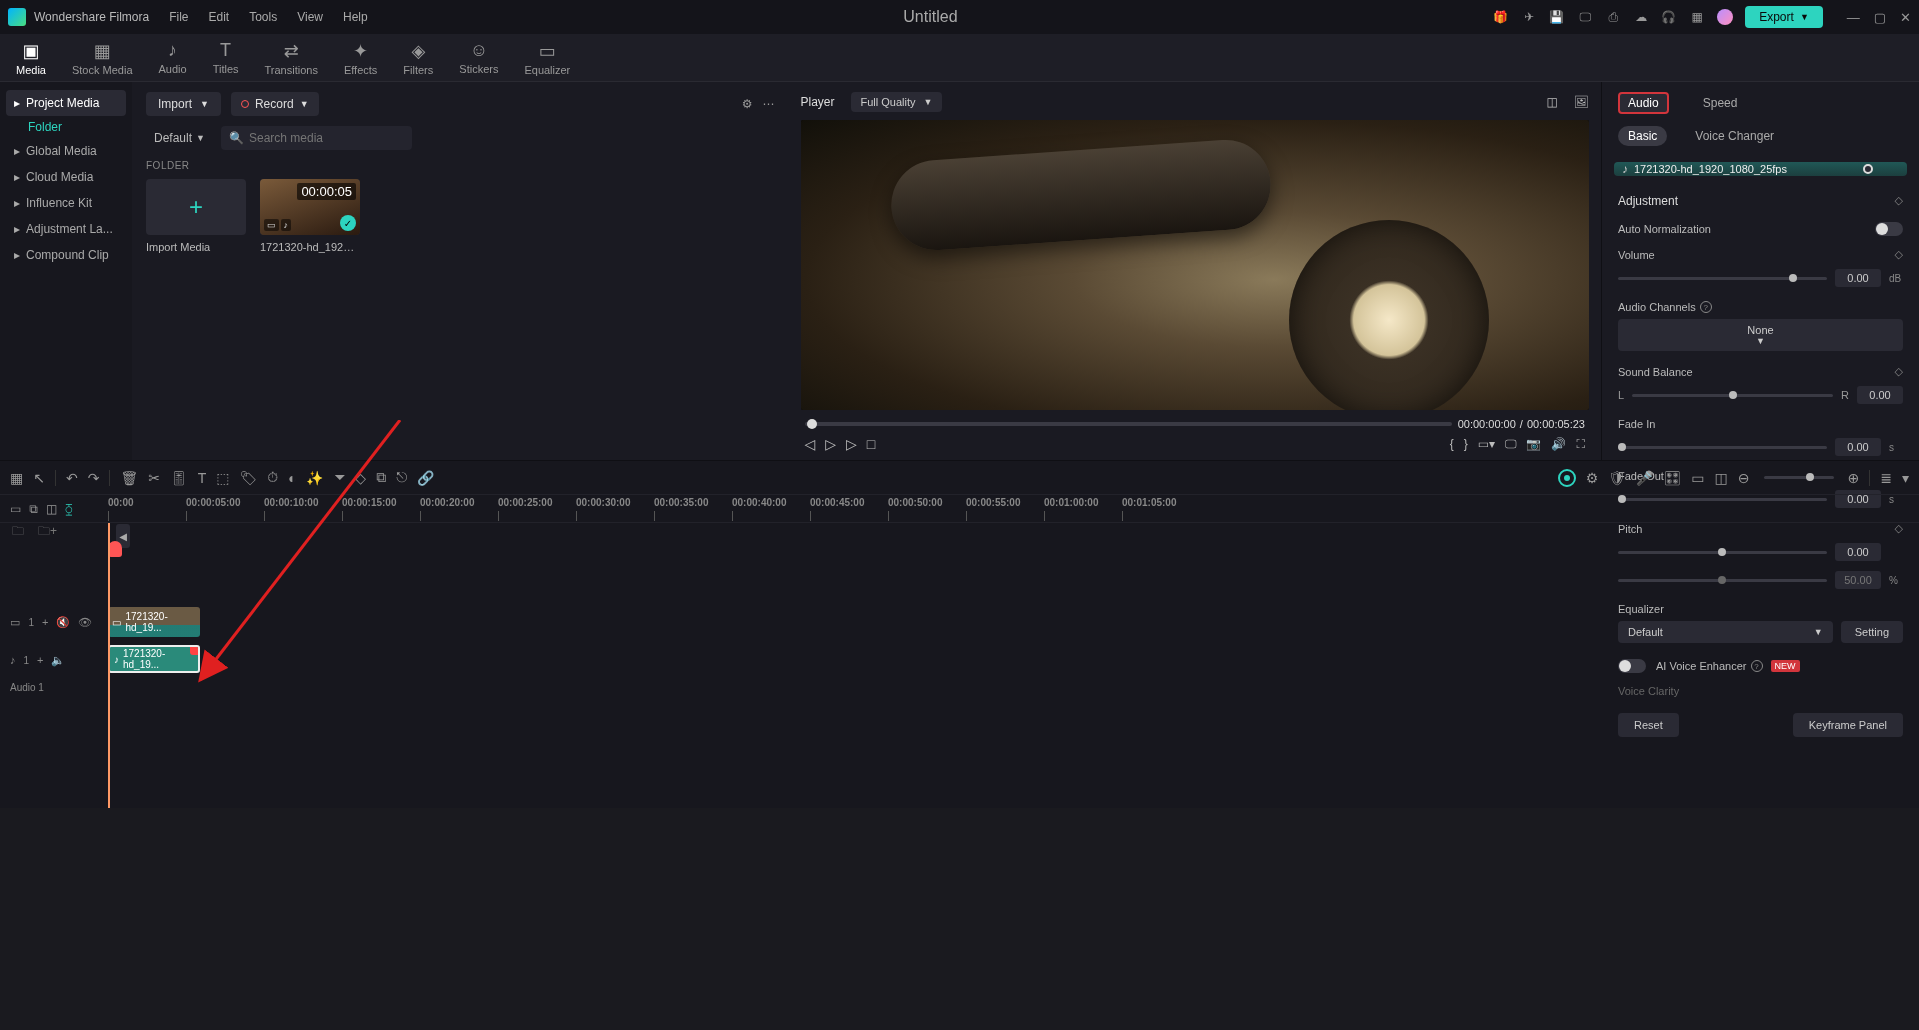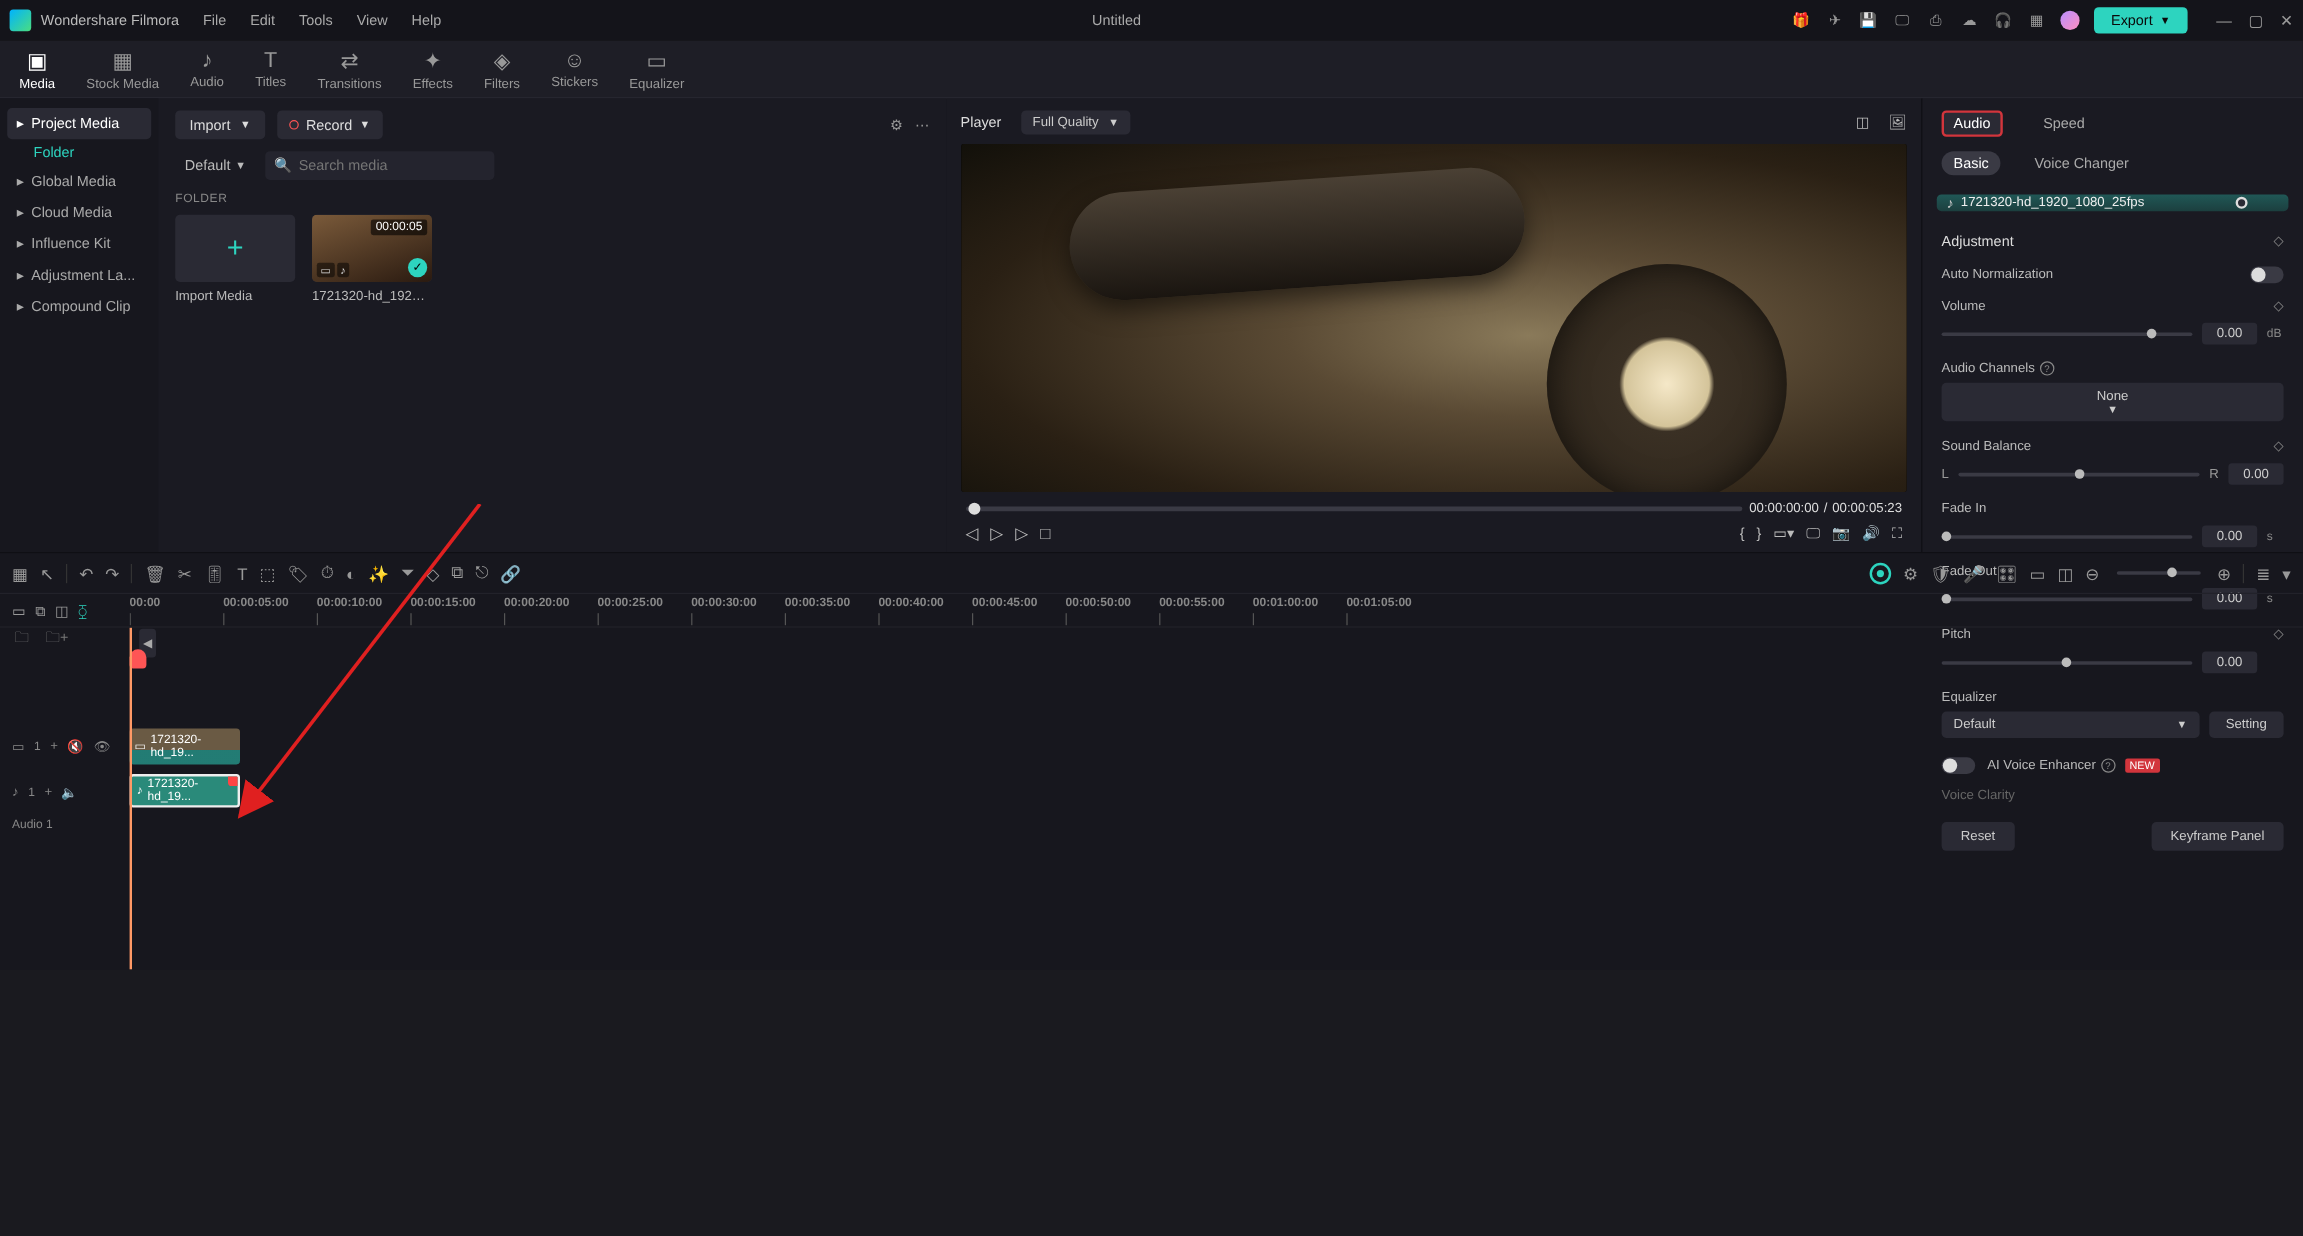--- a/index.html
+++ b/index.html
@@ -4,21 +4,21 @@
 <style>
 * { margin: 0; padding: 0; box-sizing: border-box; font-family: -apple-system, BlinkMacSystemFont, "Segoe UI", Arial, sans-serif; }
 body { background: #1a1a1f; color: #ccc; font-size: 12px; overflow: hidden; width: 1919px; height: 1030px; user-select: none; }
 
 
 .titlebar { height: 34px; background: #14141a; display: flex; align-items: center; padding: 0 8px; }
 .logo { width: 18px; height: 18px; background: linear-gradient(135deg, #00b3ff, #4ade80); border-radius: 3px; margin-right: 8px; }
 .app-name { font-size: 12px; color: #bbb; margin-right: 20px; }
 .menu-items { display: flex; gap: 20px; }
 .menu-items span { color: #aaa; font-size: 12px; cursor: pointer; }
-.title-center { flex: 1; text-align: center; color: #aaa; font-size: 12px; }
+.title-center { flex: 1; text-align: center; color: #aaa; font-size: 16px; }
 .title-right { display: flex; align-items: center; gap: 12px; }
 .title-icon { width: 16px; height: 16px; color: #999; cursor: pointer; display: flex; align-items: center; justify-content: center; }
 .avatar-dot { width: 16px; height: 16px; border-radius: 50%; background: linear-gradient(135deg, #b98fff, #ff8fbf); }
 .export-btn { background: #2dd4bf; color: #0a0a0a; padding: 4px 14px; border-radius: 4px; font-size: 12px; display: flex; align-items: center; gap: 6px; cursor: pointer; }
 .win-controls { display: flex; gap: 14px; margin-left: 12px; }
 .win-controls span { color: #999; cursor: pointer; font-size: 13px; }
 
 
 .top-tabs { height: 48px; background: #1e1e26; display: flex; align-items: center; padding: 0 12px; gap: 18px; border-bottom: 1px solid #2a2a32; }
 .top-tab { display: flex; flex-direction: column; align-items: center; gap: 2px; color: #999; cursor: pointer; padding: 2px 4px; }
@@ -43,21 +43,21 @@
 .search-row { display: flex; align-items: center; gap: 8px; margin-bottom: 10px; }
 .search-input { flex: 1; background: #24242e; border: none; border-radius: 4px; padding: 5px 8px 5px 28px; color: #ccc; font-size: 12px; outline: none; }
 .search-wrap { position: relative; flex: 1; }
 .search-wrap .sicon { position: absolute; left: 8px; top: 5px; color: #888; font-size: 12px; }
 .folder-label { font-size: 10px; color: #888; letter-spacing: 0.5px; margin-bottom: 8px; }
 .media-grid { display: flex; gap: 14px; }
 .media-card { width: 100px; }
 .media-thumb { width: 100px; height: 56px; background: #2a2a34; border-radius: 4px; display: flex; align-items: center; justify-content: center; position: relative; overflow: hidden; }
 .plus-big { color: #2dd4bf; font-size: 24px; }
 .clip-thumb { background: linear-gradient(160deg, #7a5a3a, #2a1a10); width: 100%; height: 100%; position: relative; }
-.dur-badge { position: absolute; top: 4px; right: 4px; background: rgba(0,0,0,0.6); color: #fff; font-size: 10px; padding: 1px 4px; border-radius: 2px; }
+.dur-badge { position: absolute; top: 4px; right: 4px; background: rgba(0,0,0,0.6); color: #fff; font-size: 13px; padding: 1px 4px; border-radius: 2px; }
 .check-badge { position: absolute; bottom: 4px; right: 4px; width: 16px; height: 16px; border-radius: 50%; background: #2dd4bf; color: #000; font-size: 10px; display: flex; align-items: center; justify-content: center; }
 .type-badges { position: absolute; bottom: 4px; left: 4px; display: flex; gap: 2px; }
 .type-badges span { background: rgba(0,0,0,0.5); color: #ddd; font-size: 9px; padding: 1px 3px; border-radius: 2px; }
 .media-name { font-size: 11px; color: #bbb; margin-top: 6px; white-space: nowrap; overflow: hidden; text-overflow: ellipsis; }
 
 
 .preview-panel { flex: 1; background: #1a1a22; padding: 10px 12px 6px; display: flex; flex-direction: column; }
 .preview-header { display: flex; align-items: center; gap: 16px; margin-bottom: 8px; }
 .player-label { color: #ddd; font-size: 12px; }
 .quality-sel { background: #2a2a34; color: #ccc; padding: 4px 10px; border-radius: 4px; font-size: 11px; display: flex; align-items: center; gap: 8px; cursor: pointer; }
@@ -429,20 +429,27 @@
       <span class="row-label">Pitch</span>
       <span class="diam">◇</span>
     </div>
     <div class="slider-row">
       <div class="slider">
           <div class="bulb" style="left:48%"></div>
         </div>
       <div class="val-box">0.00</div>
       <span class="unit"></span>
     </div>
+    <div class="slider-row">
+      <div class="slider">
+          <div class="bulb" style="left:48%;background:#666"></div>
+        </div>
+      <div class="val-box" style="color:#777">50.00</div>
+      <span class="unit">%</span>
+    </div>
     <div class="row">
         <span class="row-label">Equalizer</span>
       </div>
     <div class="eq-row">
       <div class="eq-sel">
           <span>Default</span>
           <span style="font-size:9px">▼</span>
         </div>
       <div class="eq-btn">Setting</div>
     </div>

